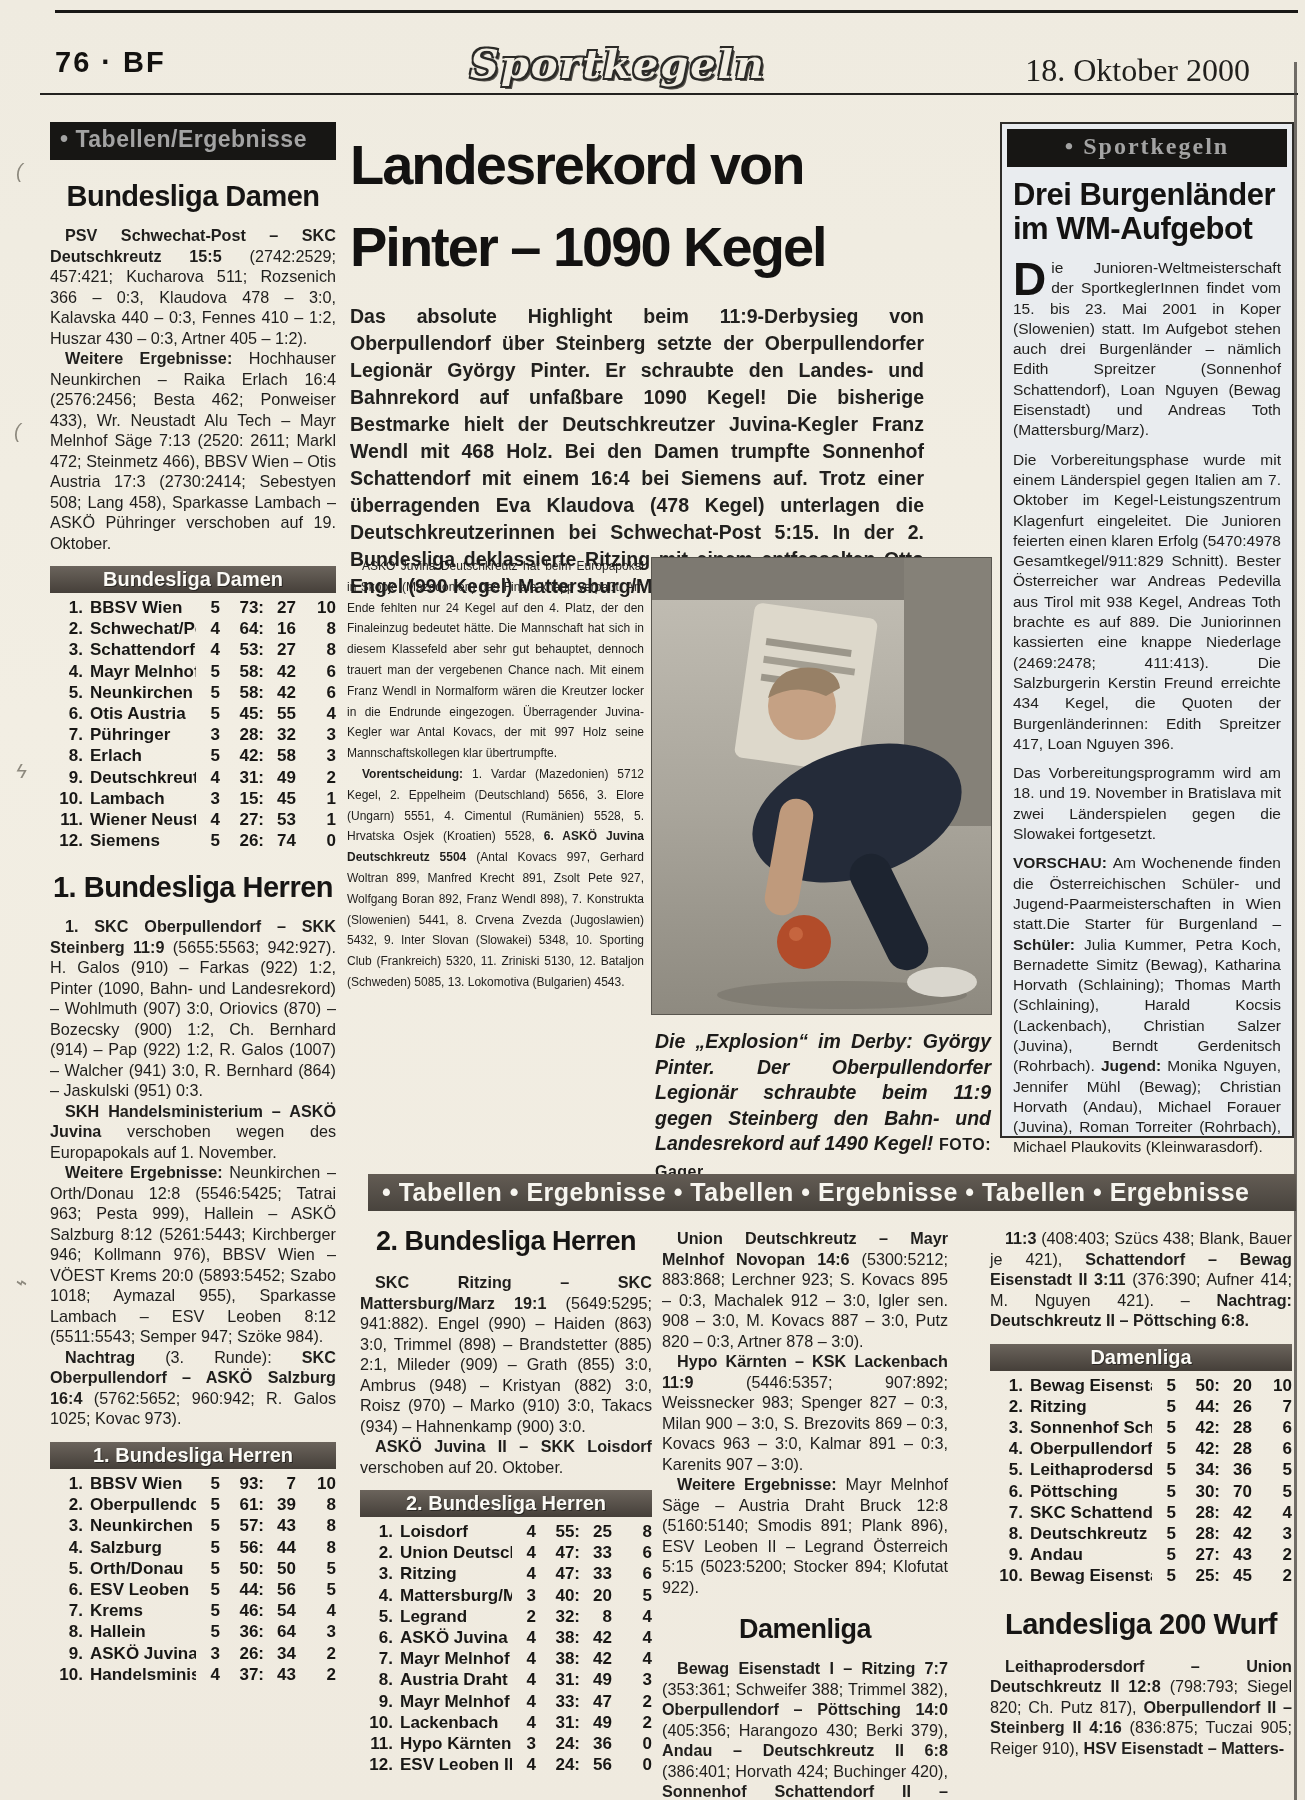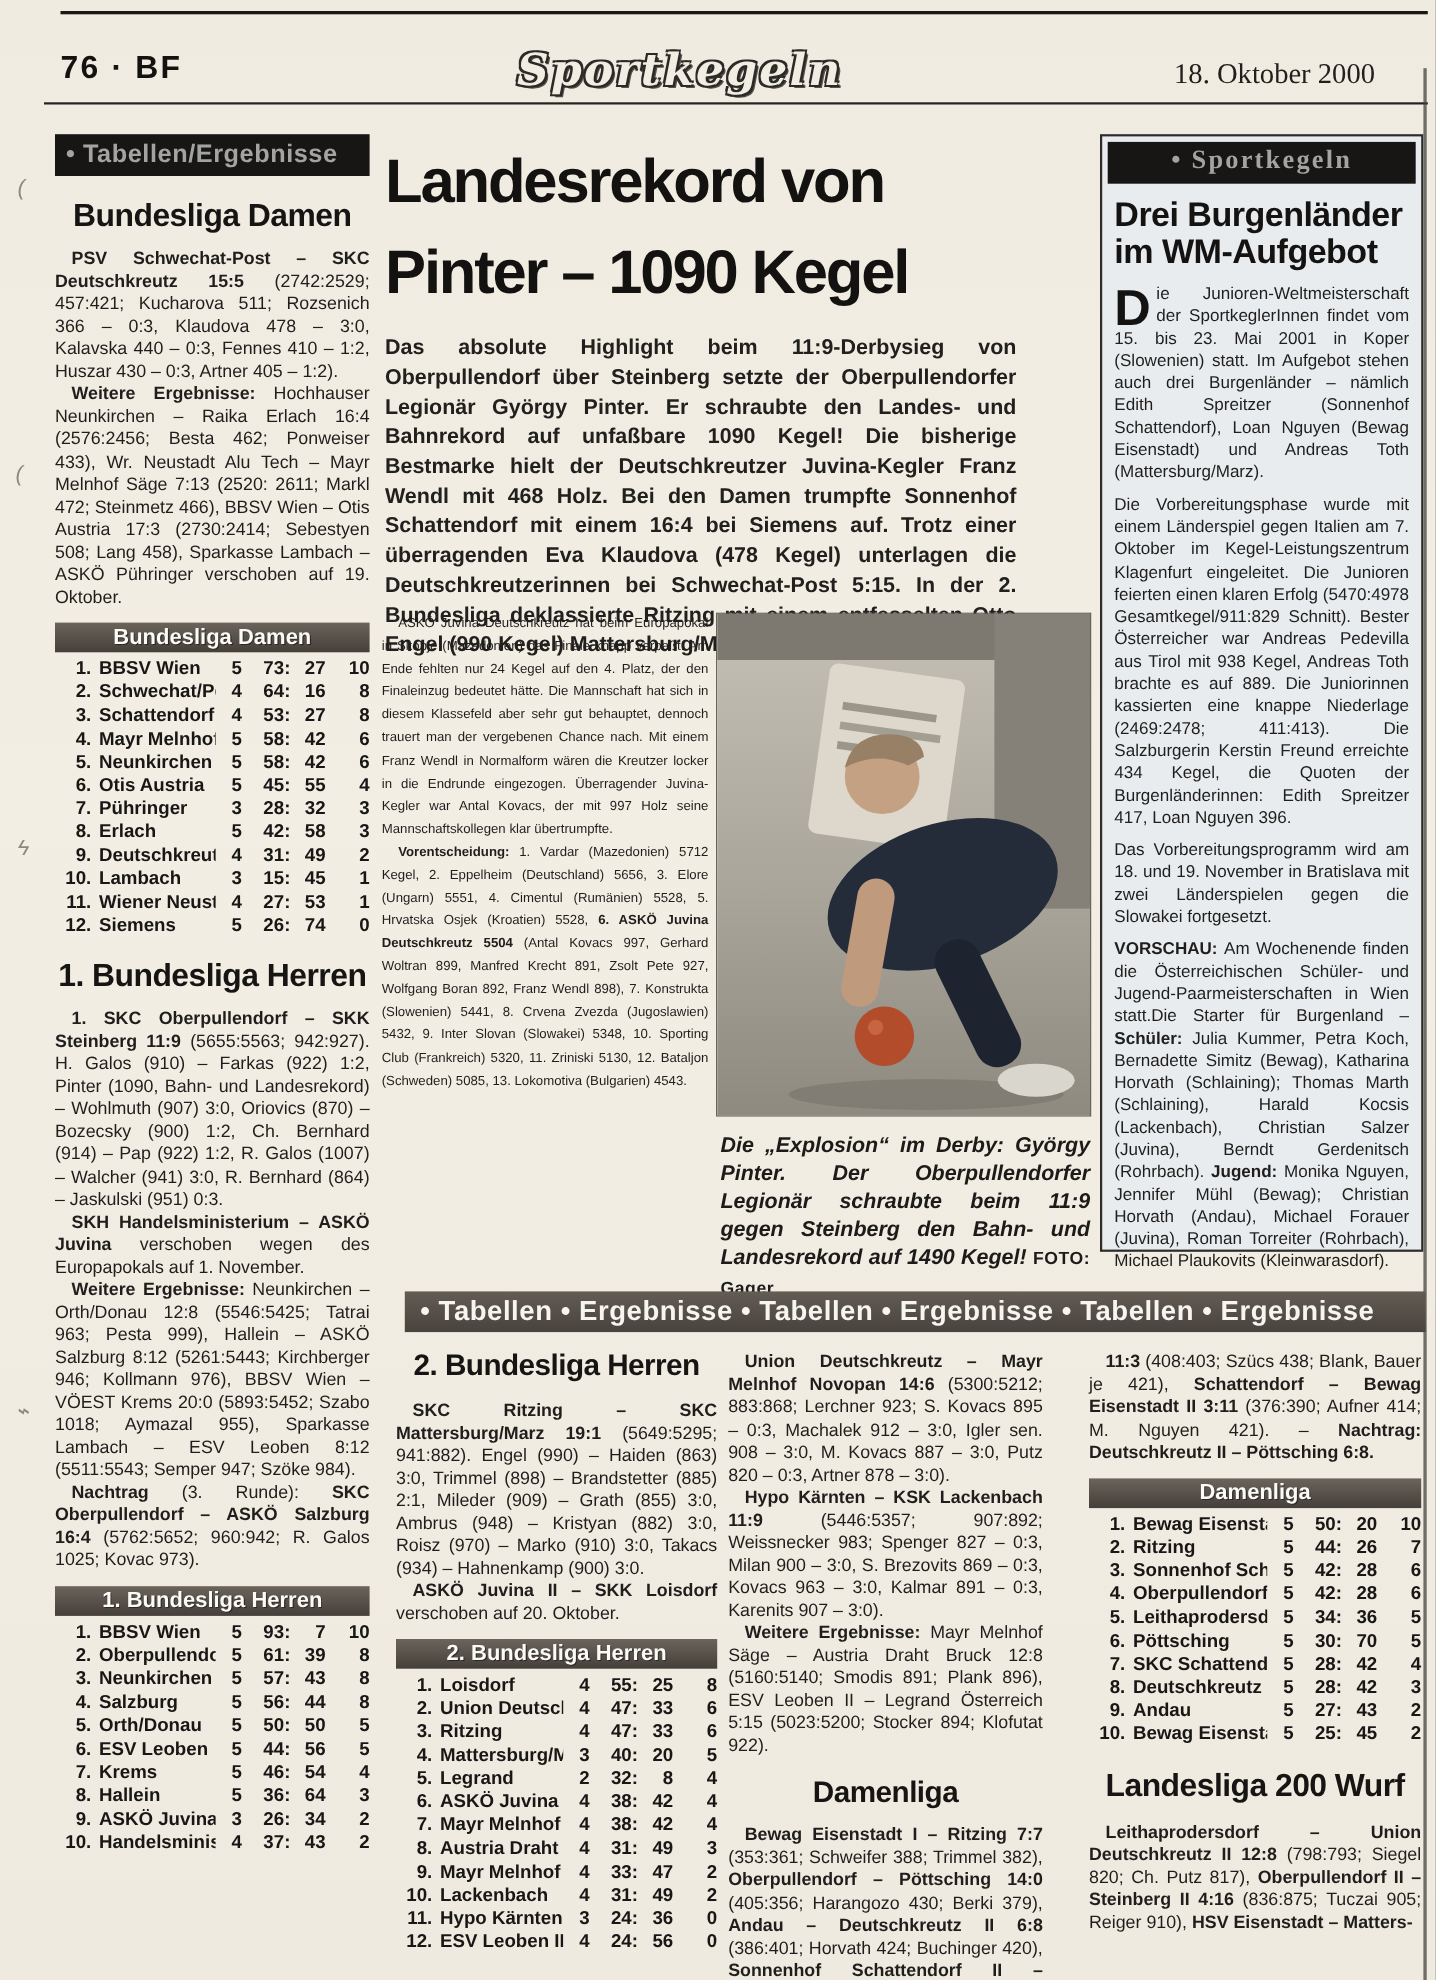--- a/index.html
+++ b/index.html
@@ -13,21 +13,21 @@
   .topline { left:55px; top:10px; width:1243px; height:3px; background:#191816; }
   .pageno  { left:55px; top:46px; font-size:29px; font-weight:700; letter-spacing:2px; color:#131210; }
   .masthead{
     left:470px; top:40px; width:480px; text-align:left;
     font-family:"DejaVu Serif", serif; font-style:italic; font-weight:700;
     font-size:40px; letter-spacing:2px; color:#f1ede2;
     text-shadow:-2px -2px 0 #2b2a27, 2px -2px 0 #2b2a27, -2px 2px 0 #2b2a27,
                  2px 2px 0 #2b2a27, 3px 3px 0 #55524c;
   }
   .dateline{ left:995px; top:52px; width:255px; text-align:right;
-    font-family:"Liberation Serif", serif; font-size:26px; color:#21201d; }
+    font-family:"Liberation Serif", serif; font-size:32px; color:#21201d; }
   .headrule{ left:40px; top:93px; width:1258px; height:2px; background:#23221f; }
   .edge    { left:1294px; top:62px; width:3px; height:1738px; background:#45423d; opacity:.75; }
   
   p { margin:0; text-align:justify; }
   .paras p { font-size:16.2px; line-height:20.5px; text-indent:15px; }
   strong { font-weight:700; }
   .black-banner { background:#171614; color:#a3a3a3; font-weight:700;
     font-size:23px; padding:4px 10px 7px; letter-spacing:.5px; }
   .sec-h { font-size:29px; font-weight:700; text-align:center; letter-spacing:-.5px; color:#161514; }
   

